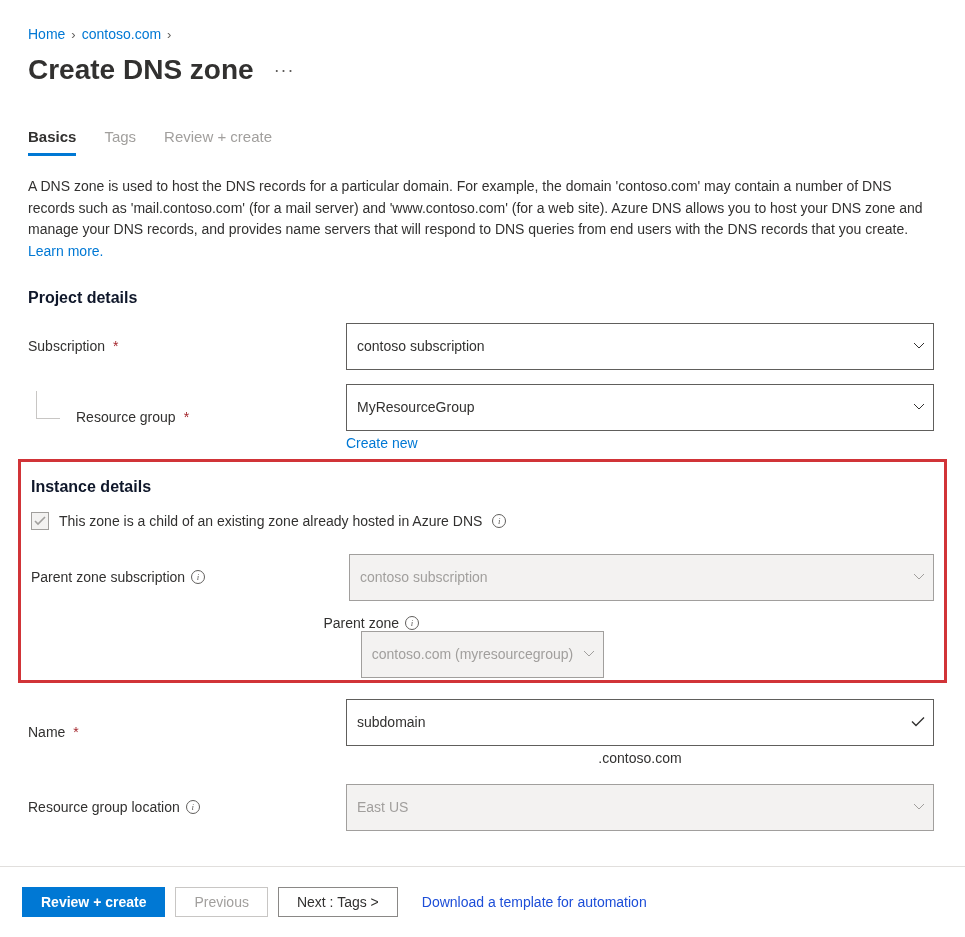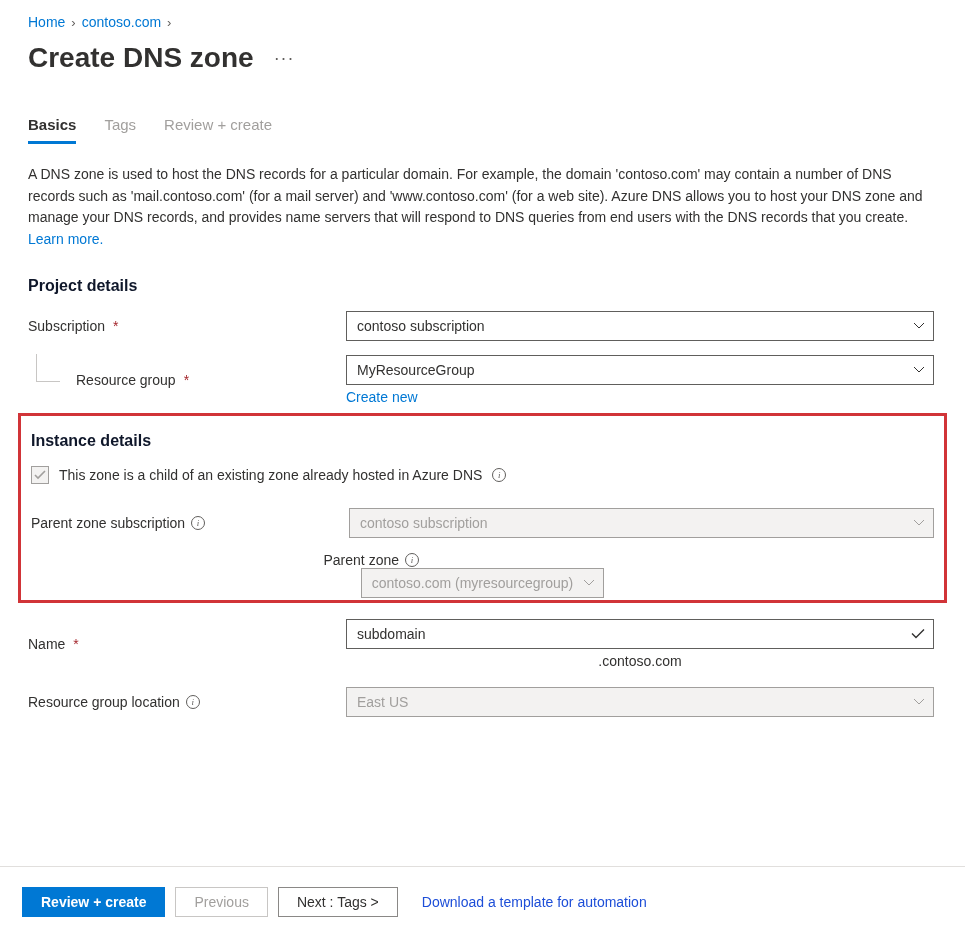--- a/index.html
+++ b/index.html
@@ -8,20 +8,21 @@
     font-family: "Segoe UI", -apple-system, BlinkMacSystemFont, sans-serif;
     font-size: 14px;
     color: #323130;
     background: #fff;
     width: 965px;
     height: 937px;
     position: relative;
   }
   .content {
     padding: 14px 28px 0 28px;
+    margin-top: 12px;
   }
   
   .breadcrumb {
     display: flex;
     align-items: center;
     gap: 6px;
     font-size: 14px;
     margin-bottom: 12px;
   }
   .breadcrumb a {
@@ -125,21 +126,21 @@
     font-style: italic;
     font-family: Georgia, serif;
     cursor: pointer;
   }
   .form-control {
     flex: 1;
     max-width: 588px;
   }
   .select, .input {
     width: 100%;
-    height: 30px;
+    height: 47px;
     border: 1px solid #605e5c;
     background: #fff;
     padding: 0 30px 0 10px;
     font-size: 14px;
     color: #323130;
     position: relative;
     display: flex;
     align-items: center;
     cursor: pointer;
   }

